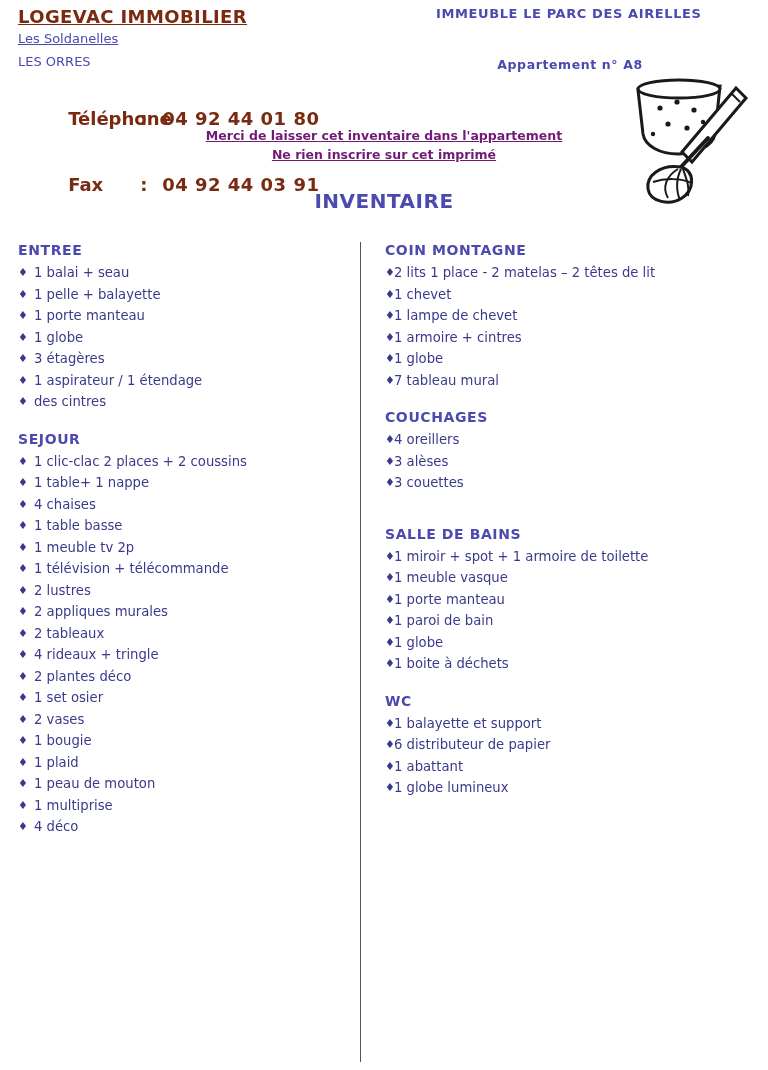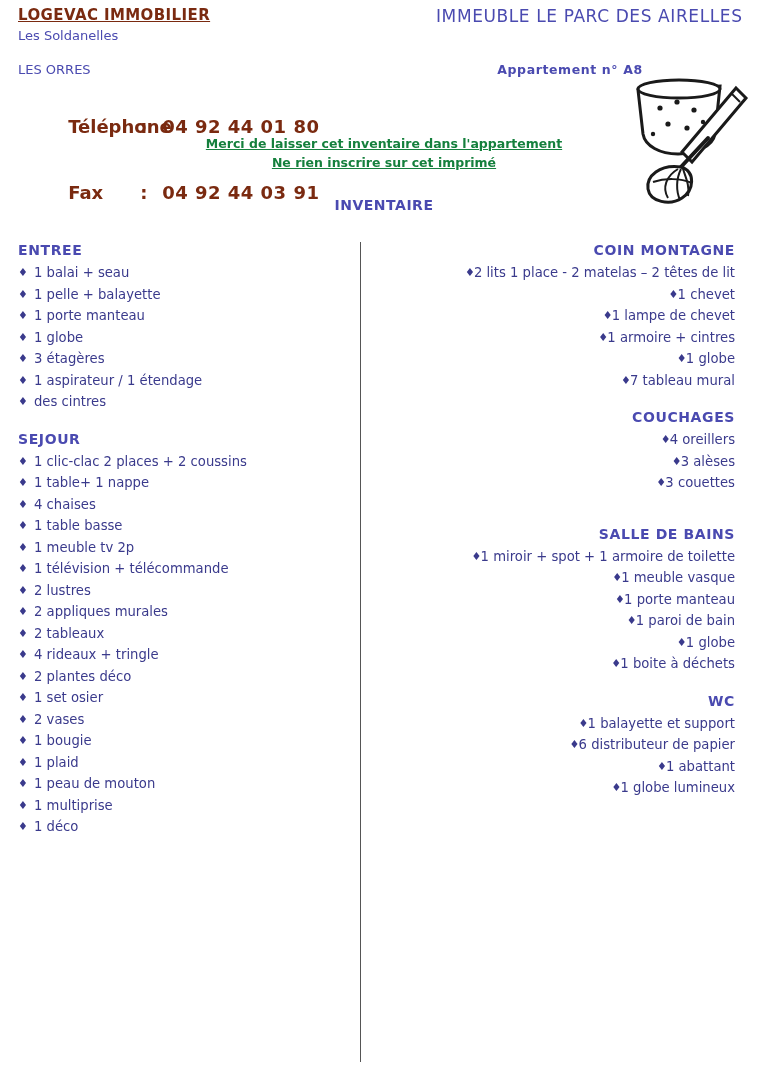--- a/index.html
+++ b/index.html
@@ -31,30 +31,31 @@
     box-sizing: border-box;
   }
   .hdr-left {
     position: absolute;
     left: 18px;
     top: 6px;
     width: 420px;
   }
   .company {
     font-weight: bold;
-    font-size: 15px;
+    font-size: 18px;
     color: #7a2a10;
     text-decoration: underline;
     letter-spacing: 0.4px;
     margin-bottom: 4px;
   }
   .residence {
     font-size: 13px;
     color: #4a4ab0;
-    margin-bottom: 19px;
+    margin-bottom: 8px;
+    text-decoration: underline;
   }
   .town {
     font-size: 13px;
     color: #4a4ab0;
     margin-bottom: 18px;
   }
   .phone-row {
     font-size: 18px;
     color: #7a2a10;
     font-weight: bold;
@@ -66,52 +67,52 @@
   .phone-num { letter-spacing: 0.5px; }
 
   .hdr-right {
     position: absolute;
     left: 430px;
     top: 6px;
     width: 320px;
     text-align: center;
   }
   .building {
-    font-size: 17px;
-    color: #4a4ab0;
-    font-weight: normal;
+    font-size: 13px;
+    color: #4a4ab0;
+    font-weight: bold;
     letter-spacing: 0.6px;
     text-align: left;
     padding-left: 6px;
   }
   .apt {
     font-size: 12.5px;
     color: #4a4ab0;
     font-weight: bold;
     letter-spacing: 0.6px;
     margin-top: 36px;
     padding-right: 40px;
   }
 
   
   .notice {
     text-align: center;
-    color: #15803d;
+    color: #701a75;
     font-weight: bold;
     font-size: 12.5px;
     line-height: 1.55;
-    margin-top: 16px;
+    margin-top: 8px;
   }
   .notice div { text-decoration: underline; }
 
   
   .title {
     text-align: center;
     color: #4a4ab0;
-    font-size: 14px;
+    font-size: 20px;
     font-weight: bold;
     line-height: 1.45;
     margin-top: 22px;
     letter-spacing: 0.5px;
   }
 
   
   .illustration {
     position: absolute;
     right: 18px;
@@ -132,21 +133,20 @@
     position: absolute;
     left: 18px;
     top: 0;
     width: 330px;
   }
   .col-right {
     position: absolute;
     left: 385px;
     top: 0;
     width: 350px;
-    text-align: right;
   }
   .divider {
     position: absolute;
     left: 360px;
     top: 0;
     width: 0;
     border-left: 1px solid #555;
     height: 820px;
   }
 
@@ -272,21 +272,21 @@
           <li><span class="bullet-left">♦</span><span>2 appliques murales</span></li>
           <li><span class="bullet-left">♦</span><span>2 tableaux</span></li>
           <li><span class="bullet-left">♦</span><span>4 rideaux + tringle</span></li>
           <li><span class="bullet-left">♦</span><span>2 plantes déco</span></li>
           <li><span class="bullet-left">♦</span><span>1 set osier</span></li>
           <li><span class="bullet-left">♦</span><span>2 vases</span></li>
           <li><span class="bullet-left">♦</span><span>1 bougie</span></li>
           <li><span class="bullet-left">♦</span><span>1 plaid</span></li>
           <li><span class="bullet-left">♦</span><span>1 peau de mouton</span></li>
           <li><span class="bullet-left">♦</span><span>1 multiprise</span></li>
-          <li><span class="bullet-left">♦</span><span>1 déco</span></li>
+          <li><span class="bullet-left">♦</span><span>4 déco</span></li>
         </ul>
       </div>
 
     </div>
 
     <div class="col-right">
 
       <div class="sec-block">
         <div class="sec-title">COIN MONTAGNE</div>
         <ul class="items">

